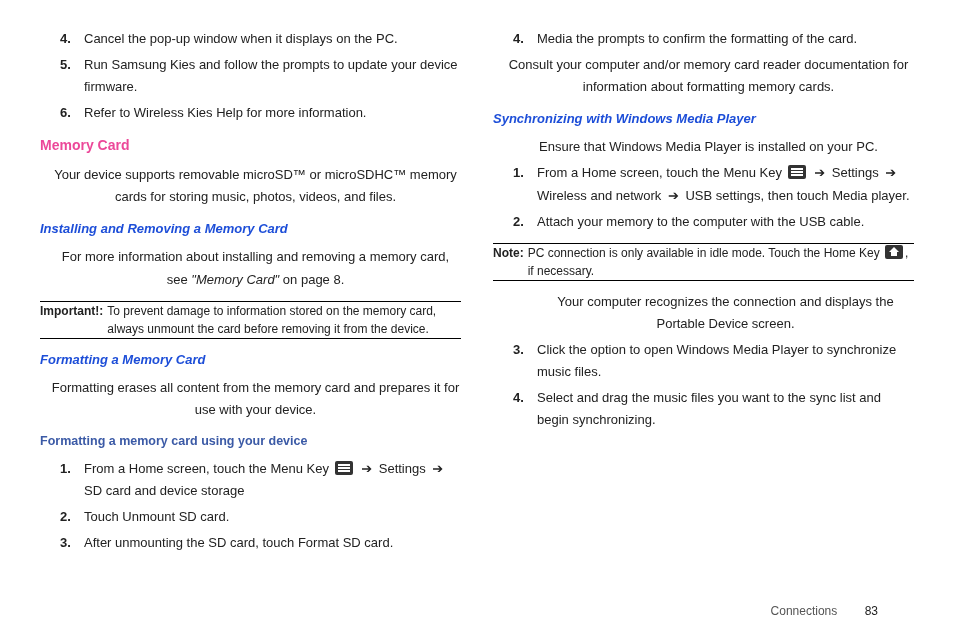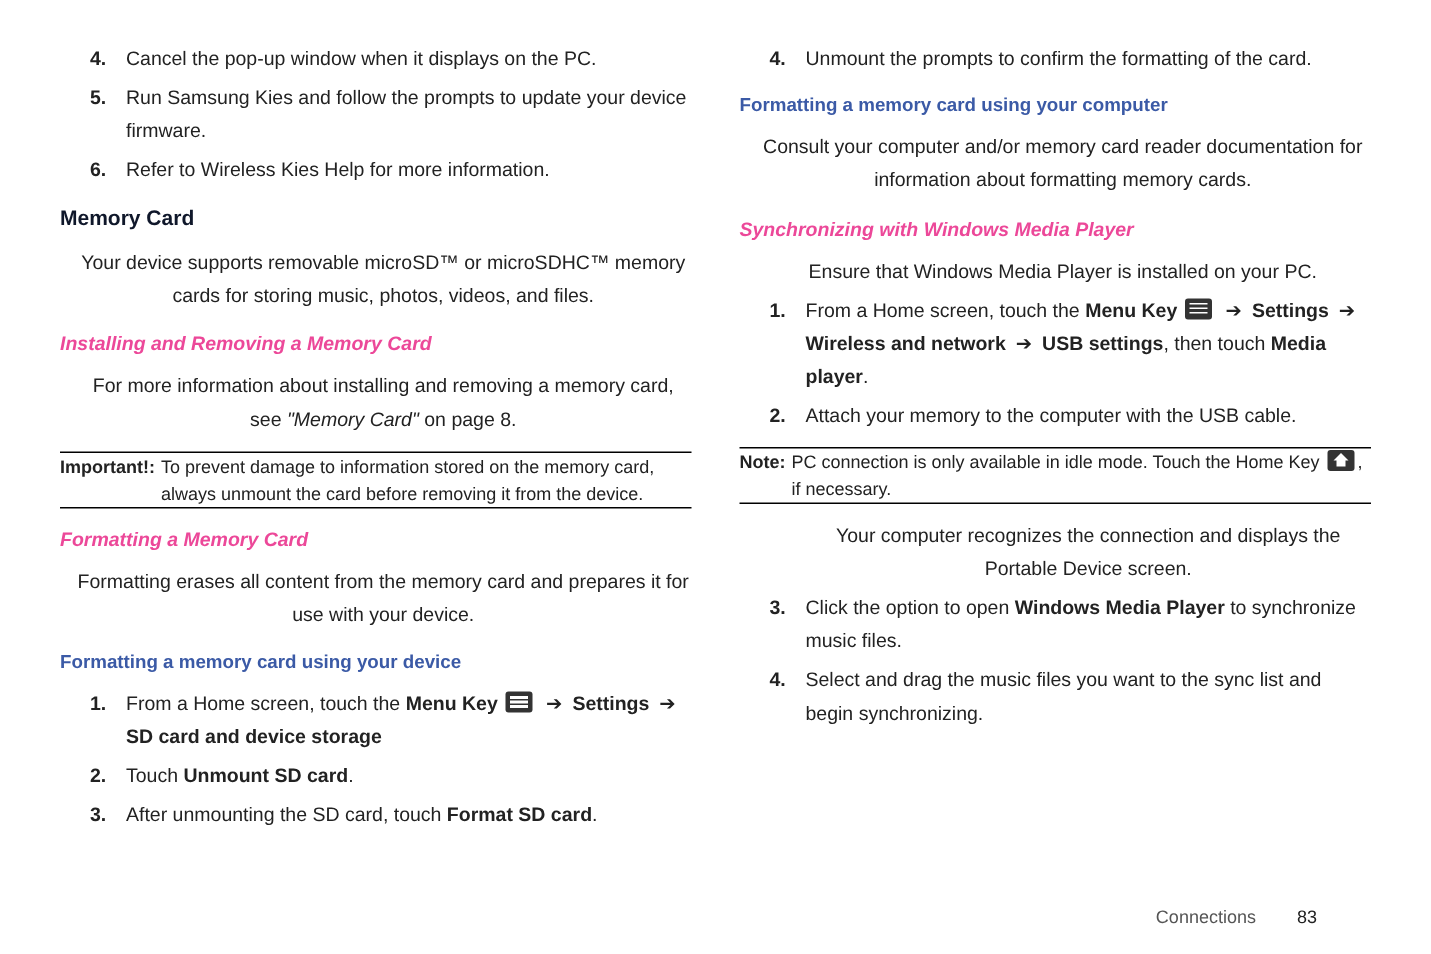--- a/index.html
+++ b/index.html
@@ -32,27 +32,27 @@
   }
   .ol-num {
     font-weight: bold;
     width: 24px;
     flex-shrink: 0;
   }
   .ol-body {
     flex: 1;
   }
   .h-blue {
-    color: #0f172a;
+    color: #ec4899;
     font-weight: bold;
     font-size: 14px;
     margin: 10px 0 6px 0;
   }
   .h-blue-italic {
-    color: #ec4899;
+    color: #1d4ed8;
     font-weight: bold;
     font-style: italic;
     font-size: 13px;
     margin: 10px 0 6px 0;
   }
   .h-blue-sub {
     color: #3b5aa6;
     font-weight: bold;
     font-size: 12.5px;
     margin: 10px 0 6px 0;
@@ -68,21 +68,21 @@
     margin: 10px 0;
     font-size: 12px;
     line-height: 1.5;
     display: flex;
   }
   .note-label {
     font-weight: bold;
     white-space: nowrap;
     margin-right: 4px;
   }
-  .bold { font-weight: bold; }
+  .bold { font-weight: normal; }
   .italic { font-style: italic; }
   .icon {
     display: inline-block;
     width: 18px;
     height: 14px;
     background: #333;
     border-radius: 2px;
     vertical-align: -2px;
     position: relative;
     margin: 0 2px;
@@ -185,24 +185,23 @@
       <div class="ol-body">
         <span>After unmounting the SD card, touch </span><span class="bold">Format SD card</span><span>.</span>
       </div>
     </div>
   </div>
 
   <div class="col">
 
     <div class="ol-item">
       <div class="ol-num">4.</div>
-      <div class="ol-body">Unmount the prompts to confirm the formatting of the card.</div>
-    </div>
-
-    <div class="h-blue-sub">Formatting a memory card using your computer</div>
+      <div class="ol-body">Media the prompts to confirm the formatting of the card.</div>
+    </div>
+
     <div class="para">Consult your computer and/or memory card reader documentation for information about formatting memory cards.</div>
 
     <div class="h-blue-italic">Synchronizing with Windows Media Player</div>
     <div class="para">Ensure that Windows Media Player is installed on your PC.</div>
 
     <div class="ol-item">
       <div class="ol-num">1.</div>
       <div class="ol-body">
         <span>From a Home screen, touch the </span><span class="bold">Menu Key</span>
         <span class="icon menu"></span>

